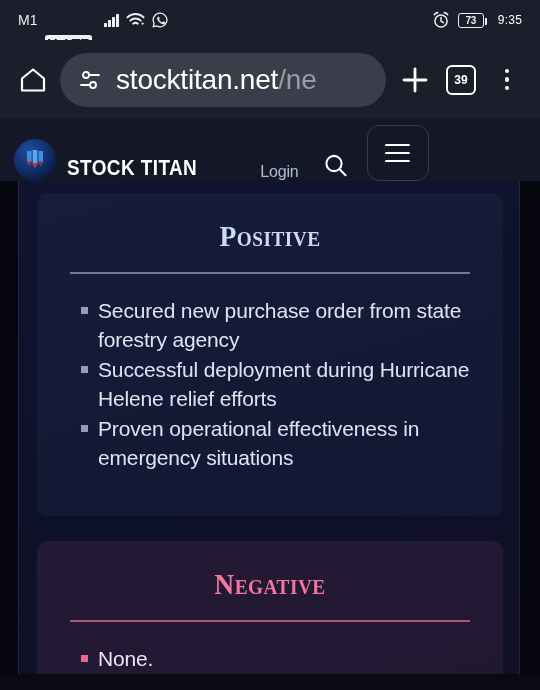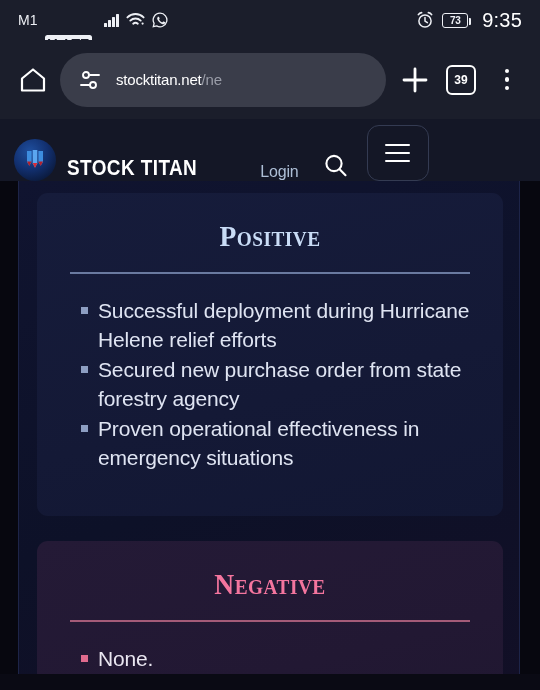--- a/index.html
+++ b/index.html
@@ -65,21 +65,21 @@
     min-width: 26px;
     display: flex; align-items: center; justify-content: center;
     padding: 0 2px;
     position: relative;
   }
   .battery-box span { font-size: 10px; font-weight: bold; color: #eef0f5; letter-spacing: -0.2px; }
   .battery-tip {
     position: absolute; right: -4px; top: 4px;
     width: 2px; height: 7px; background: #eef0f5; border-radius: 0 1px 1px 0;
   }
-  .clock-time { font-size: 20px; color: #ffffff; margin-left: 6px; letter-spacing: 0.2px; }
+  .clock-time { font-size: 12px; color: #ffffff; margin-left: 6px; letter-spacing: 0.2px; }
 
   
   #browser-bar {
     position: absolute;
     top: 40px; left: 0;
     width: 540px; height: 79px;
     background: #1b1e2b;
     display: flex;
     align-items: center;
     padding: 0 10px;
@@ -95,21 +95,21 @@
     background: #3a3d4a;
     border-radius: 27px;
     display: flex;
     align-items: center;
     padding: 0 18px;
     margin: 0 6px 0 4px;
     min-width: 0;
     overflow: hidden;
   }
   #url-text {
-    font-size: 15px;
+    font-size: 28px;
     color: #ffffff;
     margin-left: 14px;
     white-space: nowrap;
     overflow: hidden;
     letter-spacing: -0.2px;
   }
   #url-text .faded { color: #9a9da8; }
   .tab-count-box {
     width: 30px; height: 30px;
     border: 2.4px solid #ffffff;
@@ -376,22 +376,22 @@
     </div>
   </div>
 
   <div id="page-body">
     <div id="content-col">
 
       <div id="card-positive" class="section-card">
         <div id="title-positive" class="section-title">Positive</div>
         <div id="divider-positive" class="section-divider"></div>
         <ul id="list-positive" class="bullet-list">
+          <li>Secured new purchase order from state forestry agency</li>
           <li>Successful deployment during Hurricane Helene relief efforts</li>
-          <li>Secured new purchase order from state forestry agency</li>
           <li>Proven operational effectiveness in emergency situations</li>
         </ul>
       </div>
 
       <div id="card-negative" class="section-card">
         <div id="title-negative" class="section-title">Negative</div>
         <div id="divider-negative" class="section-divider"></div>
         <ul id="list-negative" class="bullet-list">
           <li>None.</li>
         </ul>

